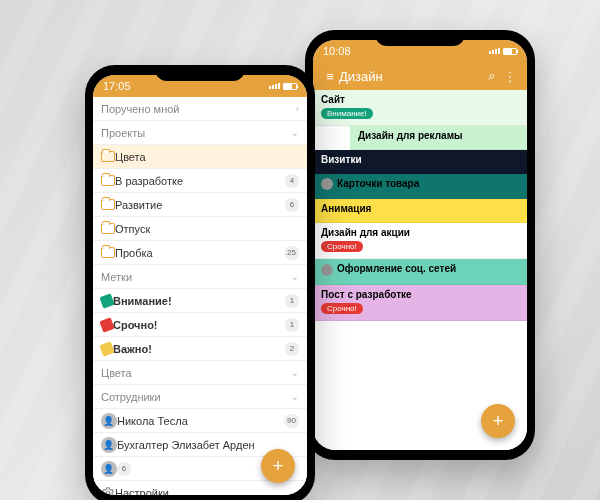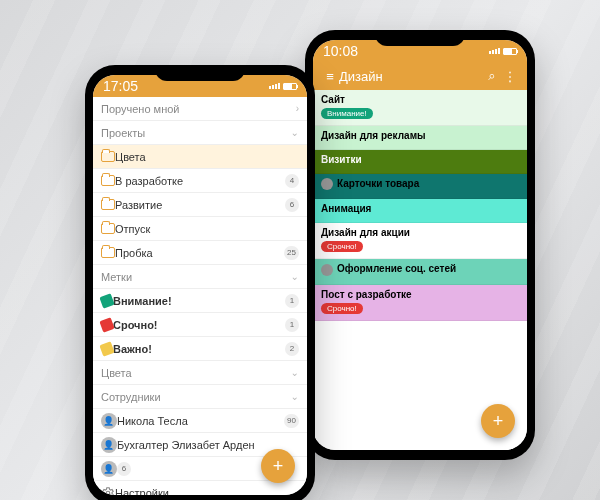--- a/index.html
+++ b/index.html
@@ -27,21 +27,21 @@
     background: #f7f7f7; width: 100%; height: 100%; border-radius: 22px;
     overflow: hidden; position: relative; display:flex; flex-direction:column;
   }
   .notch {
     position: absolute; top:0; left:50%; transform:translateX(-50%);
     width: 90px; height: 16px; background:#000;
     border-bottom-left-radius:12px; border-bottom-right-radius:12px; z-index:5;
   }
   .statusbar {
     height: 22px; background:#e6a23c; display:flex; align-items:center;
-    justify-content:space-between; padding:0 10px; font-size:14px; color:#fff;
+    justify-content:space-between; padding:0 10px; font-size:11px; color:#fff;
     flex-shrink:0;
   }
   .statusbar .icons { display:flex; gap:3px; align-items:center; }
   .sig { display:flex; gap:1px; align-items:flex-end; }
   .sig b { width:2px; background:#fff; display:block; }
   .sig b:nth-child(1){height:3px} .sig b:nth-child(2){height:4px}
   .sig b:nth-child(3){height:5px} .sig b:nth-child(4){height:6px}
   .batt { width:14px; height:7px; border:1px solid #fff; border-radius:1px; position:relative;}
   .batt::after{content:"";position:absolute;right:-2px;top:1px;width:1px;height:3px;background:#fff;}
   .batt i{display:block;width:70%;height:100%;background:#fff;}
@@ -69,23 +69,23 @@
   .tag { width:12px; height:12px; transform:rotate(-20deg); border-radius:2px; flex-shrink:0; }
   .avatar { width:16px; height:16px; border-radius:50%; background:#bbb; flex-shrink:0; display:flex;align-items:center;justify-content:center;font-size:9px;color:#fff;}
   .gear { width:14px; height:14px; color:#888; flex-shrink:0; }
   .fab {
     position:absolute; right:12px; bottom:12px; width:34px; height:34px;
     border-radius:50%; background:#e6a23c; color:#fff; display:flex;
     align-items:center; justify-content:center; font-size:18px; box-shadow:0 3px 6px rgba(0,0,0,.3);
   }
   
   .card { padding:4px 8px 6px; font-size:10px; border-bottom:1px solid rgba(0,0,0,.06); }
-  .card.site{background:#e8f9e9;} .card.ad{background:#c8f2d0;}
-  .card.biz{background:#4d7c0f;color:#fff;} .card.prod{background:#0f766e;}
-  .card.anim{background:#5eead4;} .card.yt{background:#fff;}
+  .card.site{background:#e8f9e9;} .card.ad{background:#c8f2d0;margin-left:37px;}
+  .card.biz{background:#0f172a;color:#fff;} .card.prod{background:#0f766e;}
+  .card.anim{background:#fde047;} .card.yt{background:#fff;}
   .card.promo{background:#fff;} .card.soc{background:#6dd3b8;}
   .card.post{background:#e6b3e6;}
   .card .ctitle{font-weight:700;margin-bottom:2px;white-space:nowrap;overflow:hidden;}
   .chip{display:inline-block;padding:1px 6px;border-radius:8px;font-size:8px;color:#fff;font-weight:500;}
   .chip.attn{background:#12a37a;} .chip.urg{background:#e53935;}
   .mini-av{display:inline-block;width:12px;height:12px;border-radius:50%;background:#999;vertical-align:middle;margin-right:4px;}
 </style>
 </head>
 <body>
 

